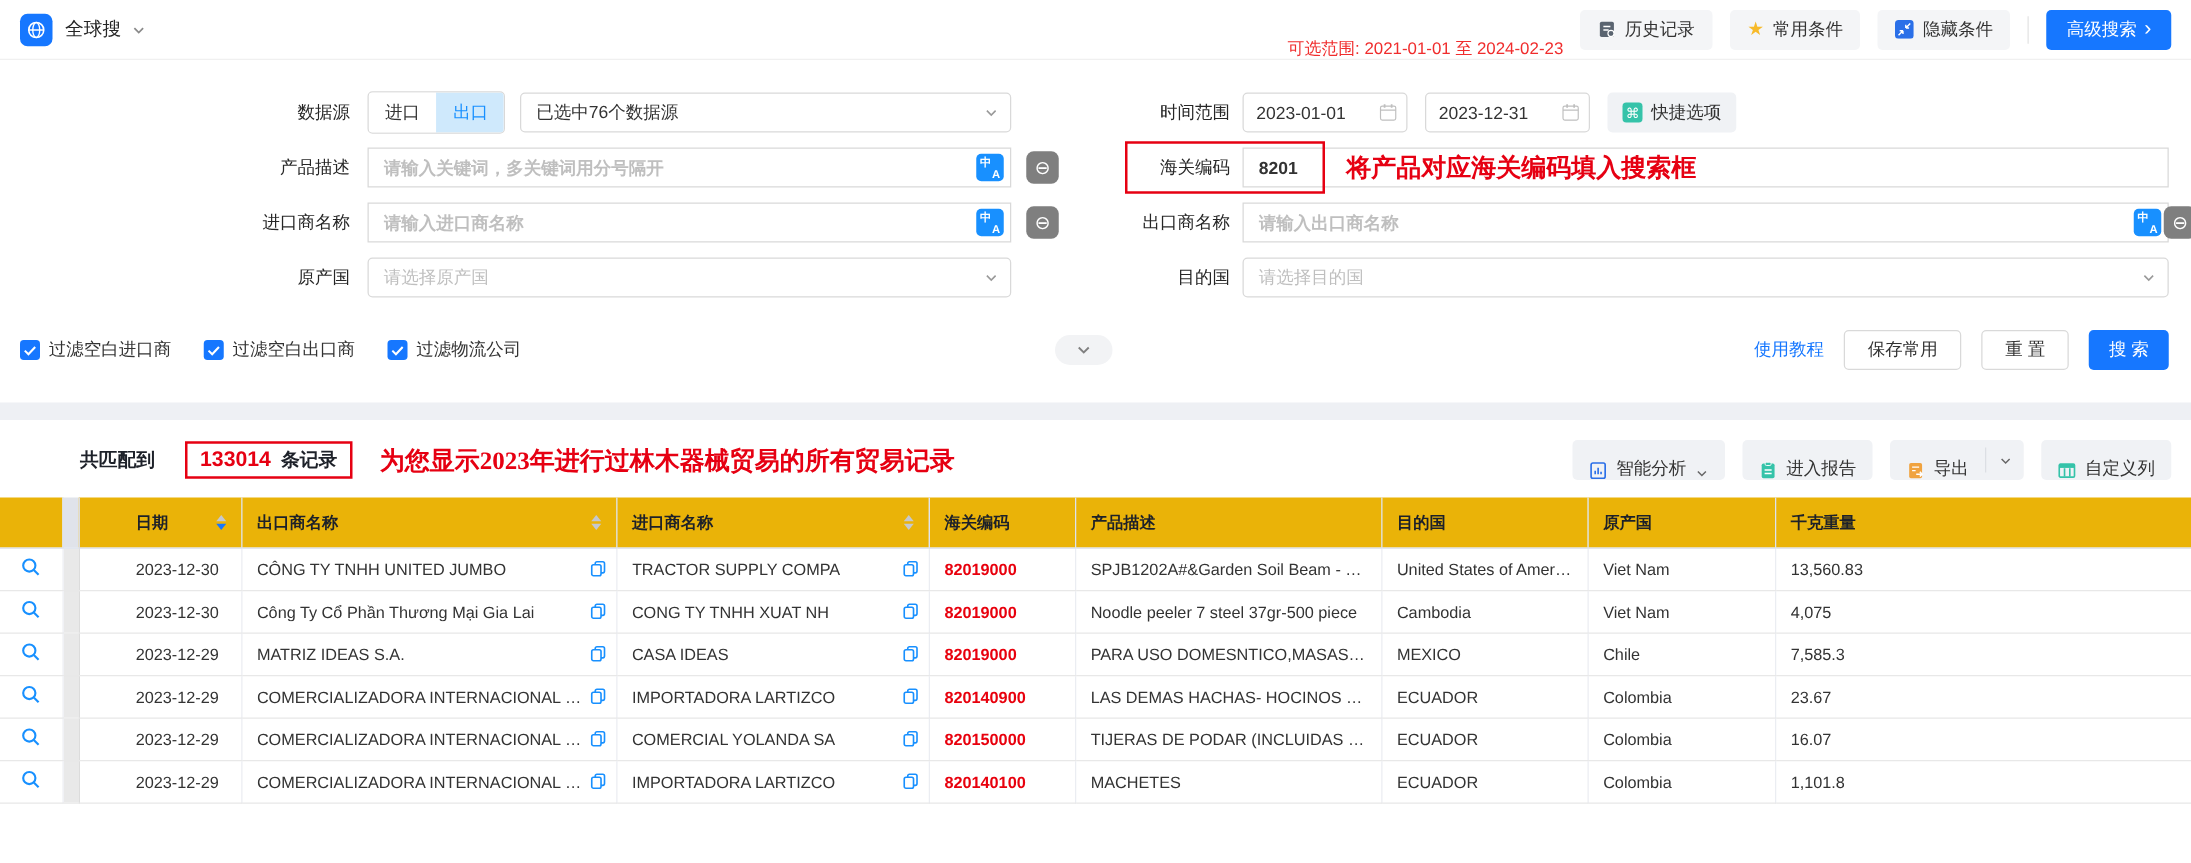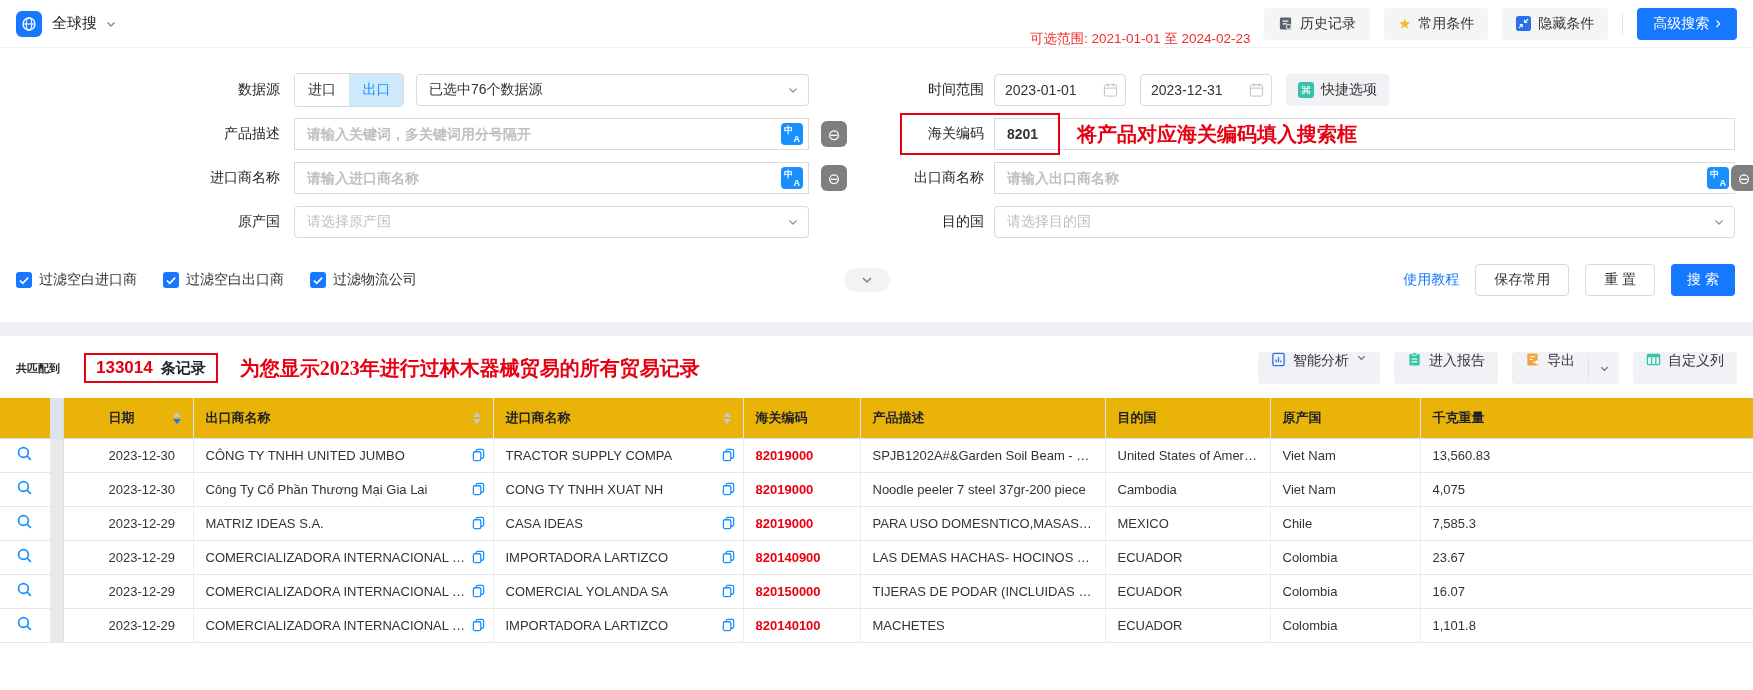--- a/index.html
+++ b/index.html
@@ -78,29 +78,29 @@
                    background:#f2f3f5; border:none; border-radius:12px; display:flex; align-items:center; justify-content:center; cursor:pointer; }
   .fr-right { margin-left:auto; display:flex; align-items:center; gap:16px; }
   .link-btn { color:#1677ff; background:none; border:none; font-size:14px; cursor:pointer; font-family:inherit; }
   .btn-plain { height:32px; padding:0 18px; background:#fff; border:1px solid #d9d9d9; border-radius:4px;
                font-size:14px; color:#333; cursor:pointer; font-family:inherit; }
 
   .band { height:14px; background:#eef0f4; }
 
   
   .results-bar { display:flex; align-items:center; padding:16px 16px 14px 16px; }
-  .match-prefix { font-size:11px; font-weight:bold; color:#1d2129; }
+  .match-prefix { font-size:15px; font-weight:bold; color:#1d2129;margin-left:48px; }
   .count-box { border:2px solid #e60012; padding:3px 10px; margin-left:24px; display:flex; align-items:center; gap:8px; }
   .count-num { color:#e60012; font-weight:bold; font-size:17px; }
   .count-suffix { color:#1d2129; font-weight:bold; font-size:15px; }
   .result-note { margin-left:22px; color:#e60012; font-family:"Liberation Serif","DejaVu Serif",serif;
                  font-weight:bold; font-size:20px; white-space:nowrap; }
   .rb-right { margin-left:auto; display:flex; align-items:center; gap:14px; }
   .act-btn { height:32px; padding:0 13px; background:#f0f2f5; border:none; border-radius:4px;
-             display:flex; align-items:flex-start; gap:7px; font-size:14px; color:#333; cursor:pointer; }
+             display:flex; align-items:flex-end; gap:7px; font-size:14px; color:#333; cursor:pointer; }
   .act-split { display:flex; align-items:stretch; background:#f0f2f5; border-radius:4px; overflow:hidden; }
   .act-split .act-btn { background:none; }
   .split-div { width:1px; background:#dcdfe4; margin:6px 0; }
   .split-chev { width:30px; display:flex; align-items:center; justify-content:center; cursor:pointer; }
 
   
   table { width:1753px; border-collapse:collapse; table-layout:fixed; font-size:13px; }
   thead td { height:40px; background:#eab308; color:#1d2129; font-weight:bold;
              border-right:1px solid #dde3f0; border-bottom:1px solid #d8dee9; padding:0 12px; }
   tbody td { height:34px; border-right:1px solid #ebedf2; border-bottom:1px solid #e8e8e8; padding:0 12px;
@@ -525,21 +525,21 @@
           <span class="tx">CONG TY TNHH XUAT NH</span>
           <span class="copy">
             <svg width="13" height="14" viewBox="0 0 14 14">
                   <rect x="4.5" y="1" width="8" height="9.5" rx="1.5" stroke="#1890ff" stroke-width="1.4" fill="#fff"></rect>
                   <rect x="1.5" y="3.5" width="8" height="9.5" rx="1.5" stroke="#1890ff" stroke-width="1.4" fill="#fff"></rect>
                 </svg>
           </span>
         </div>
       </td>
       <td class="c-hs">82019000</td>
-      <td>Noodle peeler 7 steel 37gr-200 piece</td>
+      <td>Noodle peeler 7 steel 37gr-500 piece</td>
       <td>Cambodia</td>
       <td>Viet Nam</td>
       <td>4,075</td>
     </tr>
 
     <tr>
       <td class="c-icon">
         <span class="mag">
           <svg width="17" height="17" viewBox="0 0 16 16">
                 <circle cx="7" cy="7" r="4.6" stroke="#1890ff" stroke-width="1.6" fill="none"></circle>

